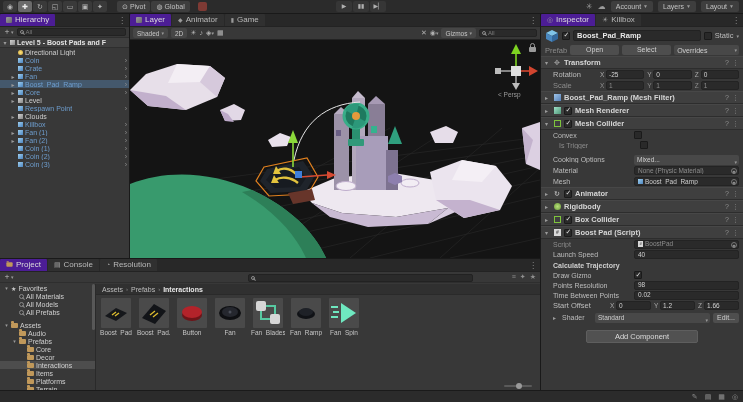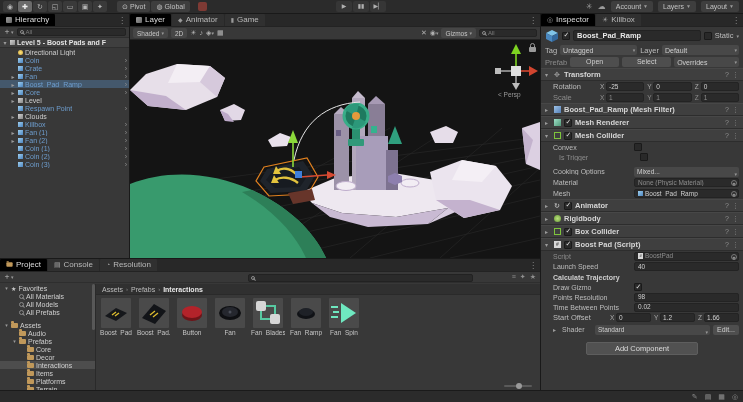--- a/index.html
+++ b/index.html
@@ -16,21 +16,21 @@
 .caret{font-size:5px;color:#9a9a9a;}
 #play-cluster{position:absolute;left:336px;top:1px;display:flex;gap:1px;}
 .playbtn{width:16px;height:11px;background:#363636;border-radius:2px;color:#b0b0b0;font-size:6px;line-height:11px;text-align:center;}
 #tb-right{position:absolute;right:4px;top:1px;display:flex;align-items:center;gap:5px;}
 .tb-ic{color:#9a9a9a;font-size:8px;line-height:11px;}
 #vcs-icon{width:9px;height:9px;background:#7e3a34;border-radius:2px;margin-left:8px;}
 
 
 .tabbar{height:13px;background:#282828;display:flex;align-items:flex-end;position:relative;border-bottom:1px solid #232323;}
 .ptab{height:13px;display:flex;align-items:center;gap:3px;padding:0 6px;font-size:8px;color:#b9b9b9;background:#303030;border-radius:3px 3px 0 0;margin-right:1px;}
-.ptab.active{background:#000000;color:#dcdcdc;justify-content:flex-end;}
+.ptab.active{background:#4c1d95;color:#dcdcdc;justify-content:flex-end;}
 .tabbar-right{position:absolute;right:3px;top:2px;display:flex;gap:4px;color:#8a8a8a;font-size:8px;}
 .minisq{width:6px;height:6px;background:linear-gradient(135deg,#9a9a9a,#6a6a6a);border-radius:1px;}
 
 
 #hierarchy{left:0;top:14px;width:130px;height:244px;background:#383838;border-right:1px solid #191919;overflow:hidden;}
 #hier-toolbar{height:11px;display:flex;align-items:center;gap:3px;padding:0 3px;background:#383838;border-bottom:1px solid #2e2e2e;}
 .plusbtn{font-size:8px;color:#c0c0c0;line-height:9px;}
 .searchpill{flex:1;height:8px;background:#2a2a2a;border:1px solid #222;border-radius:2px;display:flex;align-items:center;gap:2px;padding:0 2px;color:#7d7d7d;font-size:6px;}
 .lens{width:4px;height:4px;border:1px solid #8a8a8a;border-radius:50%;position:relative;flex:none;}
 .lens::after{content:"";position:absolute;width:3px;height:1px;background:#8a8a8a;transform:rotate(45deg);right:-2px;bottom:-1px;}
@@ -464,30 +464,20 @@
         <polygon points="13,4 7,7 7,13 13,10" fill="#33689c"></polygon>
       </svg>
       <span class="cb on"></span>
       <div id="go-name">Boost_Pad_Ramp</div>
       <span class="cb"></span>
       <span class="lbl">Static</span>
       <span class="caret">▾</span>
     </div>
 
     <div class="irow" style="height:12px">
-      <span class="lbl">Tag</span>
-      <div class="dd">
-          <span>Untagged</span>
-        </div>
-      <span class="lbl">Layer</span>
-      <div class="dd">
-          <span>Default</span>
-        </div>
-    </div>
-    <div class="irow" style="height:12px">
       <span class="lbl dim">Prefab</span>
       <div class="pbtn" style="flex:1"><span>Open</span></div>
       <div class="pbtn" style="flex:1"><span>Select</span></div>
       <div class="dd" style="flex:1.2">
           <span>Overrides</span>
         </div>
     </div>
 
     <div class="comp-head">
       <span class="tri">▾</span>

